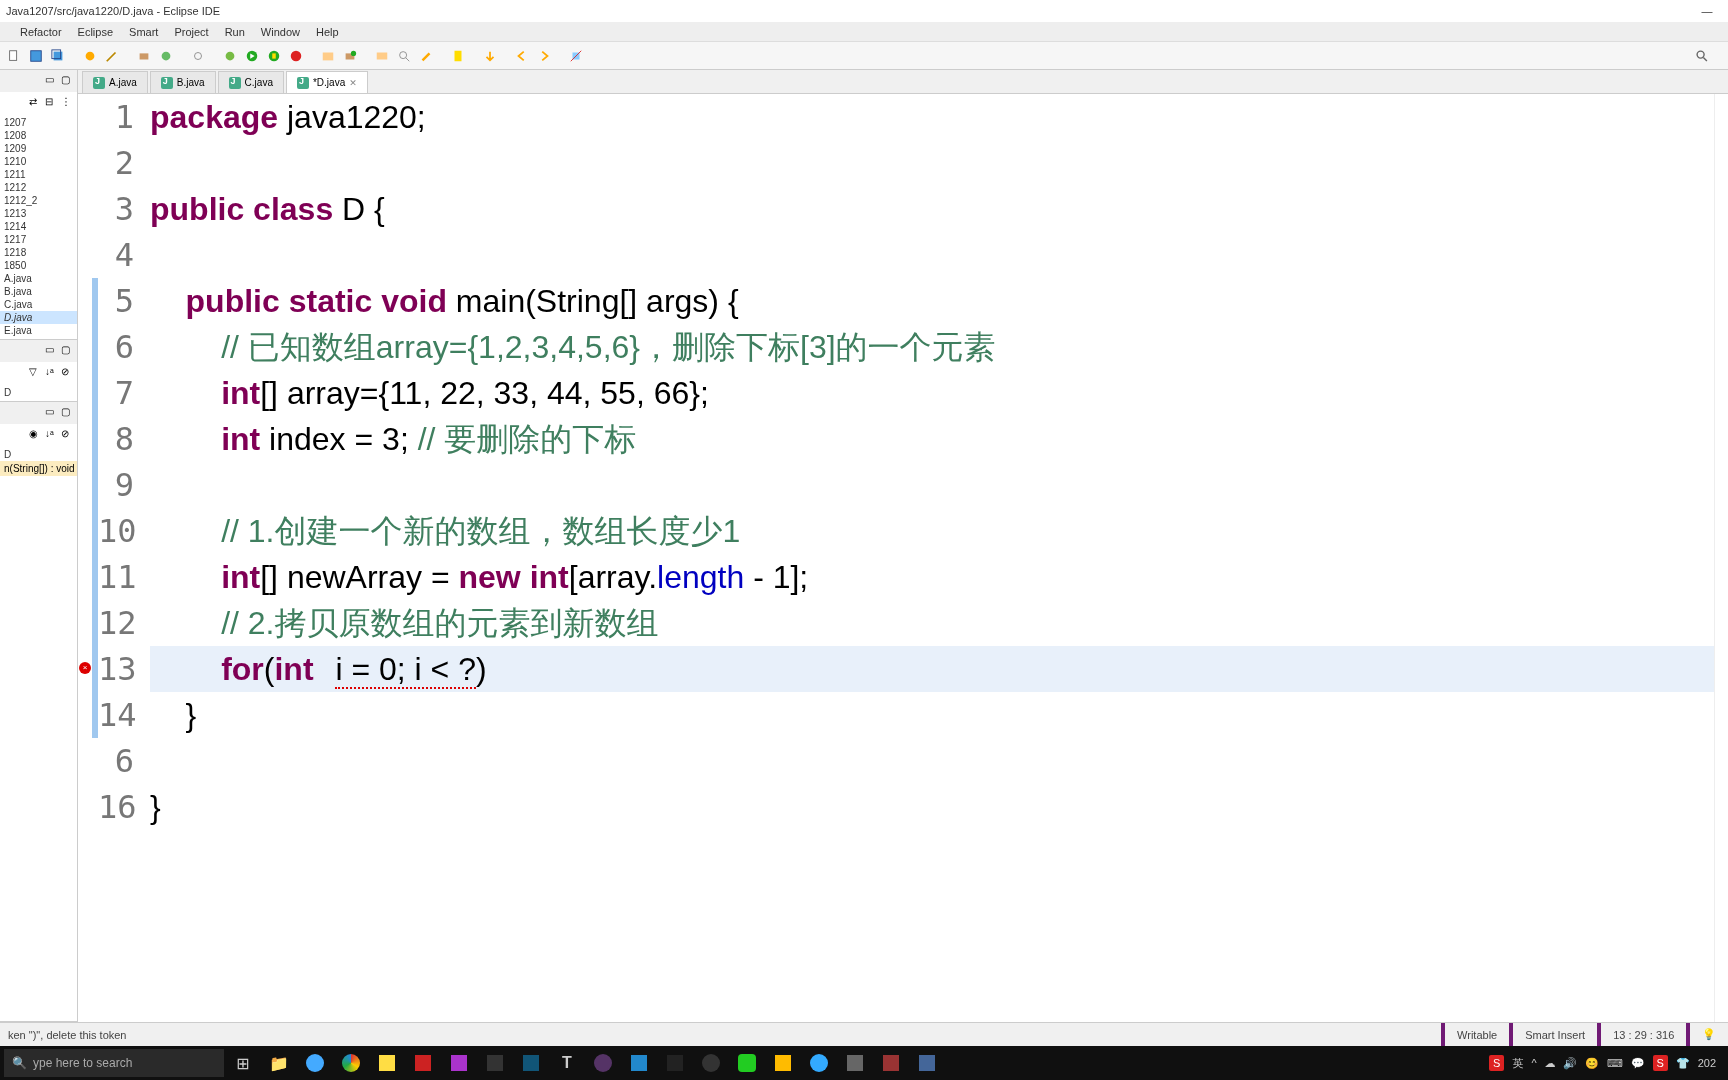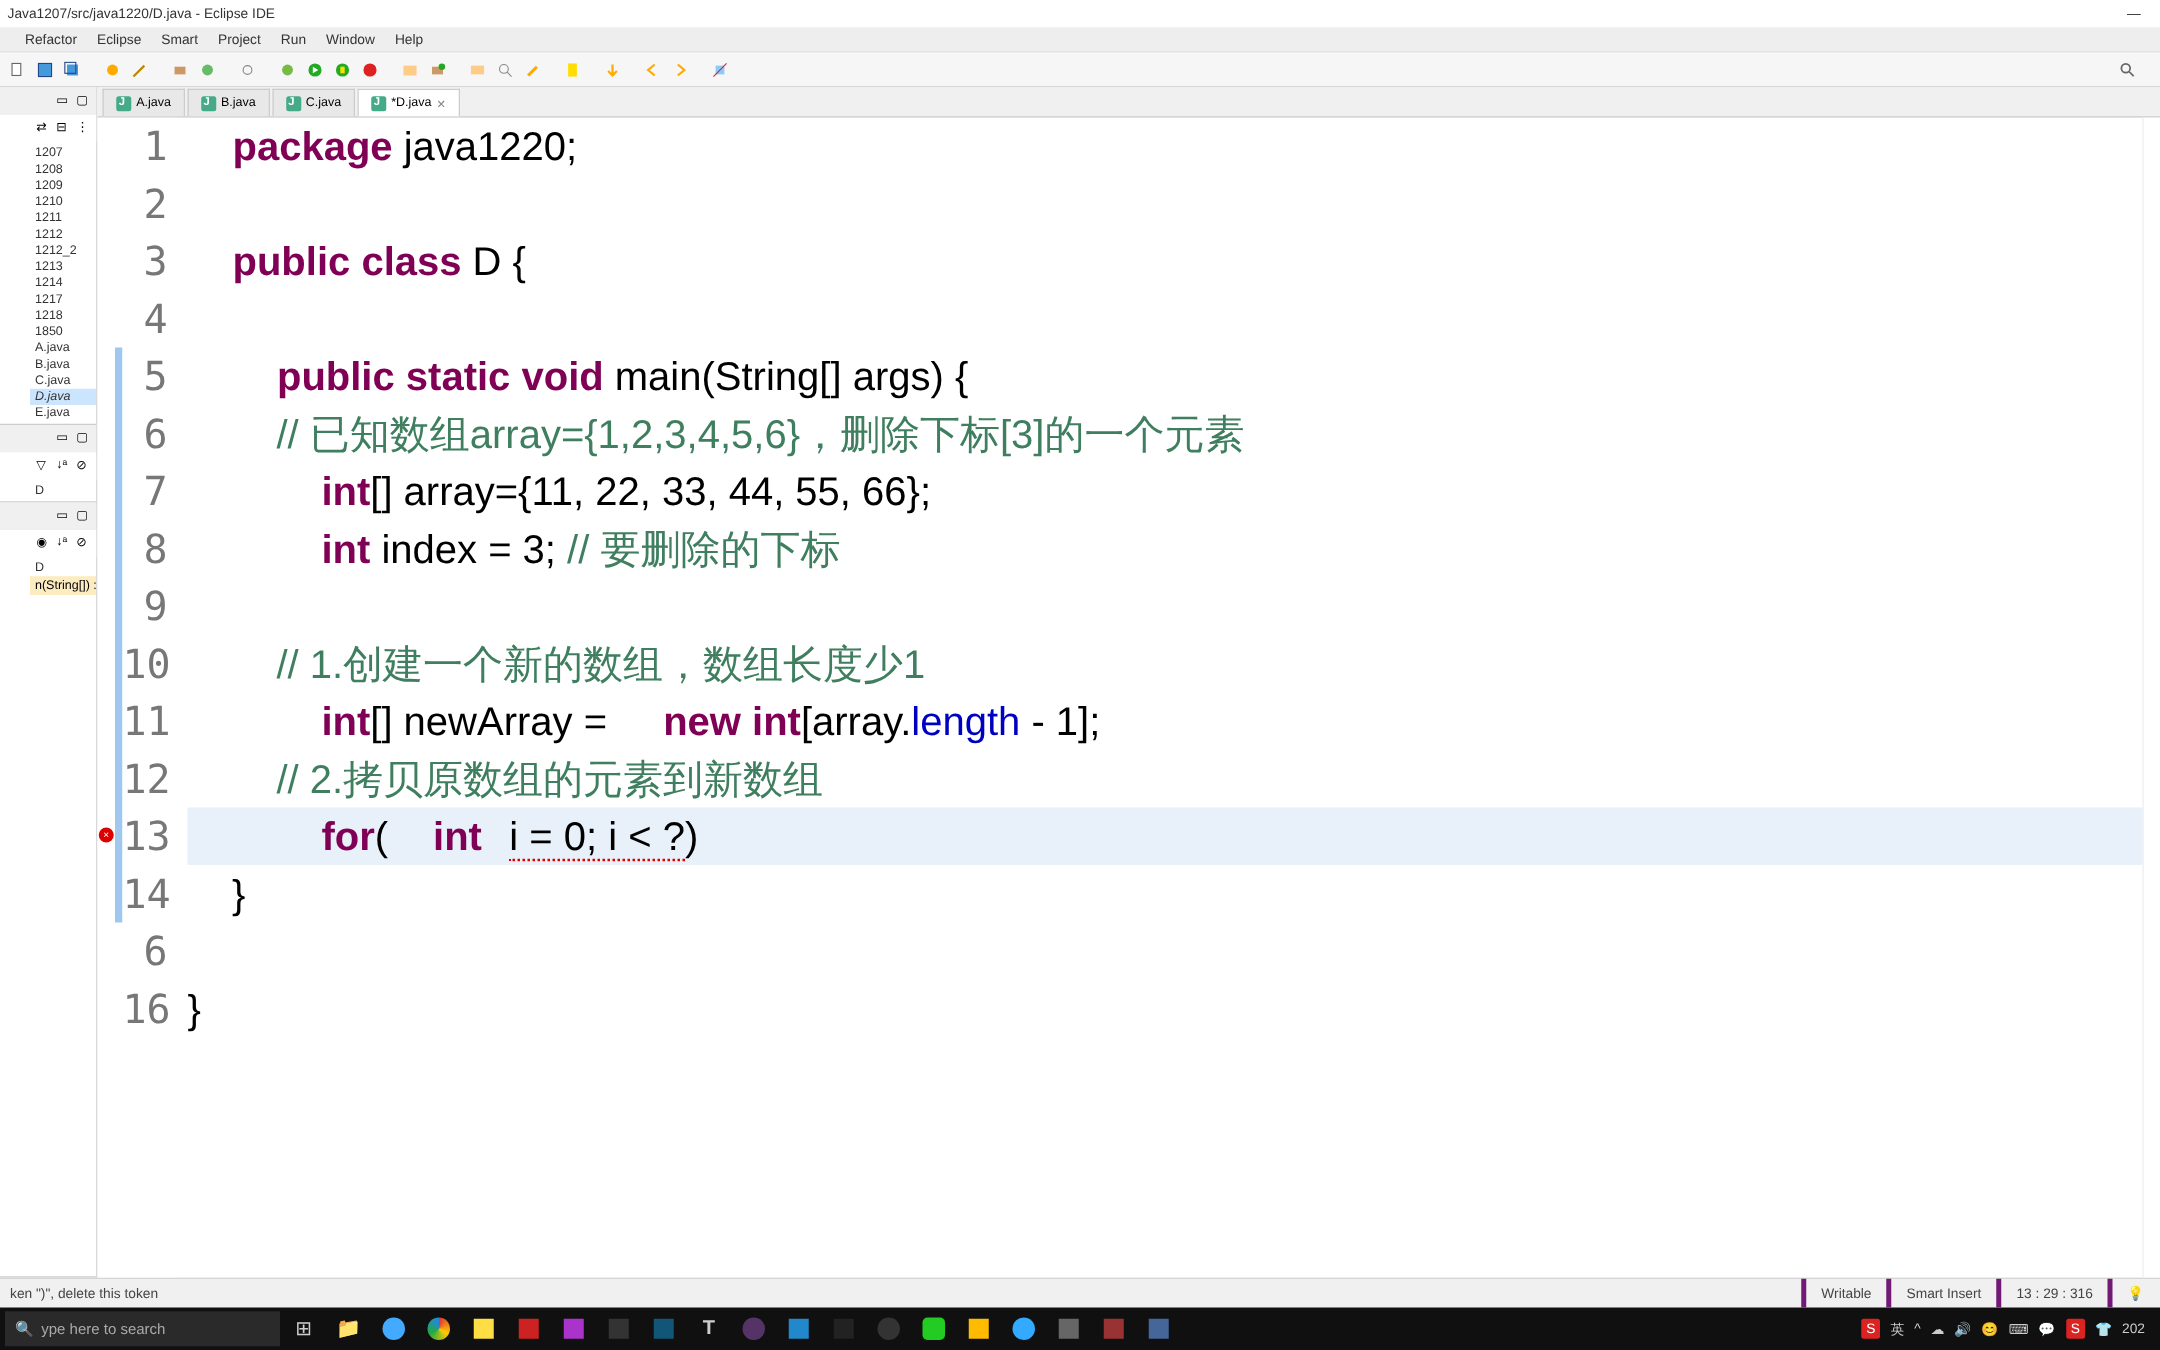--- a/index.html
+++ b/index.html
@@ -21,21 +21,21 @@
 .toolbar .search { margin-left:auto; margin-right:12px; }
 
 
 .main { display:flex; height:calc(100% - 22px - 20px - 28px - 24px - 34px); }
 
 
 .sidebar { width:78px; background:#fff; border-right:1px solid #ccc; display:flex; flex-direction:column; font-size:10px;}
 .sidepane { border-bottom:1px solid #ccc; }
 .sidepane .hdr { height:22px; background:#f0f0f0; display:flex; align-items:center; justify-content:flex-end; gap:2px; padding:0 2px;}
 .sidepane .hdr .ic { width:14px; height:14px; }
-.sidepane .body { padding:2px 0; max-height:300px; overflow:hidden;margin-left:24px;}
+.sidepane .body { padding:2px 0; max-height:300px; overflow:hidden;}
 .pkg-item { padding:1px 4px; font-size:10px; color:#333; white-space:nowrap; }
 .pkg-item.sel { background:#cce5ff;font-style:italic; }
 .outline-item { padding:2px 4px; font-size:10px; background:#fcecc0; white-space:nowrap; overflow:hidden;}
 
 
 .editor-area { flex:1; display:flex; flex-direction:column; background:#fff; }
 .tabs { height:24px; background:#f0f0f0; border-bottom:1px solid #ccc; display:flex; align-items:flex-end; padding-left:4px;}
 .tab { height:22px; padding:0 10px; display:flex; align-items:center; font-size:10px; background:#e8e8e8; border:1px solid #ccc; border-bottom:none; margin-right:2px; gap:4px;}
 .tab.active { background:#fff; }
 .tab .close { font-size:9px; color:#888; }
@@ -44,21 +44,21 @@
 .editor { flex:1; display:flex; overflow:hidden; position:relative;}
 .marker-col { width:14px; background:#fff; position:relative;}
 .marker-col .err { position:absolute; left:1px; width:12px; height:12px; background:#d00; border-radius:50%; font-size:8px; color:#fff; text-align:center; line-height:12px;}
 .gutter { width:44px; background:#fff; text-align:right; padding-right:8px;}
 .gutter .ln { font-family:Consolas,monospace; font-size:32px; color:#777; line-height:46px; height:46px;}
 .hl-bar { width:6px; background:#fff; }
 .hl-bar .hl { background:#a0c8ef; width:6px;}
 .code { flex:1; font-family:Consolas,monospace; font-size:32px; line-height:46px; white-space:pre; padding-left:8px; position:relative;}
 .code .row { height:46px; }
 .code .row.cur { background:#e8f0fa; }
-.kw { color:#7f0055; font-weight:bold;margin-left:36px; }
+.kw { color:#7f0055; font-weight:bold; }
 .cm { color:#3f7f5f; }
 .id { color:#000; }
 .field { color:#0000c0; }
 .err-ul { border-bottom:2px dotted #d00;margin-left:13px; }
 
 .overview { width:14px; background:#fff; border-left:1px solid #eee;}
 
 
 .statusbar { height:24px; background:#f0f0f0; border-top:1px solid #ccc; display:flex; align-items:center; font-size:11px; color:#444;}
 .statusbar .cell { padding:0 12px; border-left:4px solid #701a75; height:100%; display:flex; align-items:center;}

